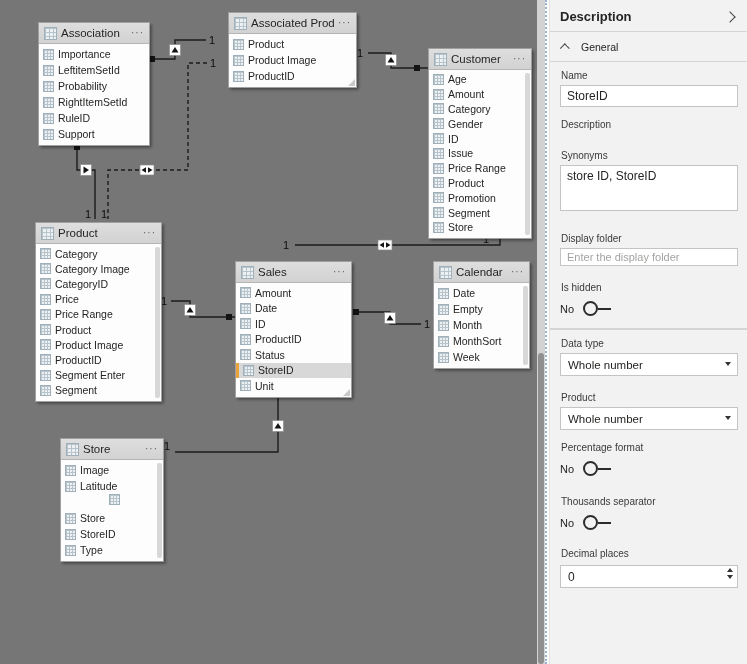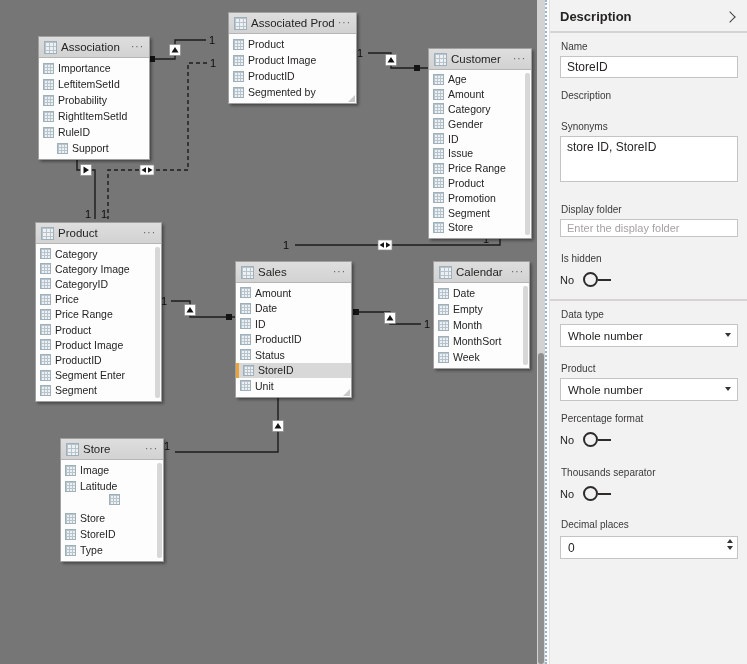--- a/index.html
+++ b/index.html
@@ -143,21 +143,21 @@
 
     <g>
       <path class="rel" d="M278 393 V452 H175"></path>
       <rect x="275" y="391" width="6" height="6" fill="#141414"></rect>
       <rect x="272.5" y="420.5" width="11" height="11" fill="#fff" stroke="#8a8a8a" stroke-width="0.7"></rect>
       <path d="M274.5 428.5 L281.5 428.5 L278 423 Z" fill="#141414"></path>
       <text class="card-label" x="164" y="450">1</text>
     </g>
   </svg>
   <div id="tables">
-      <div class="tbl" style="left: 38px; top: 36px; width: 110px;">
+      <div class="tbl" style="left: 38px; top: 22px; width: 110px;">
         <div class="hd">
           <span class="gi"></span>
           <span class="hname">Association</span>
           <span class="dots">···</span>
         </div>
         <div class="rows">
           <div class="row" style="height: 16px;">
             <span class="gi"></span>
             <span>Importance</span>
           </div>
@@ -170,21 +170,21 @@
             <span>Probability</span>
           </div>
           <div class="row" style="height: 16px;">
             <span class="gi"></span>
             <span>RightItemSetId</span>
           </div>
           <div class="row" style="height: 16px;">
             <span class="gi"></span>
             <span>RuleID</span>
           </div>
-          <div class="row" style="height: 16px; margin-left: 14px;">
+          <div class="row" style="height: 16px;">
             <span class="gi"></span>
             <span>Support</span>
           </div>
         </div>
       </div>
       <div class="tbl corner" style="left: 228px; top: 12px; width: 127px;">
         <div class="hd">
           <span class="gi"></span>
           <span class="hname">Associated Product</span>
           <span class="dots">···</span>
@@ -194,24 +194,20 @@
             <span class="gi"></span>
             <span>Product</span>
           </div>
           <div class="row" style="height: 16px;">
             <span class="gi"></span>
             <span>Product Image</span>
           </div>
           <div class="row" style="height: 16px;">
             <span class="gi"></span>
             <span>ProductID</span>
-          </div>
-          <div class="row" style="height: 16px;">
-            <span class="gi"></span>
-            <span>Segmented by</span>
           </div>
         </div>
       </div>
       <div class="tbl" style="left: 428px; top: 48px; width: 102px;">
         <div class="hd">
           <span class="gi"></span>
           <span class="hname">Customer</span>
           <span class="dots">···</span>
         </div>
         <div class="rows">
@@ -421,20 +417,24 @@
 </div>
 <div id="splitter"></div>
 
 <div id="panel">
   <div id="panel-title">
     <span class="t">Description</span>
     <span class="chev-right"></span>
   </div>
   <div class="divider"></div>
 
+  <div class="section">
+    <span class="chev-up"></span>
+    <span class="lbl">General</span>
+  </div>
   <div class="divider"></div>
 
   <div class="pad">
     <div class="flabel mt8">Name</div>
     <input class="tbx" style="height: 22px;" value="StoreID">
 
     <div class="flabel mt12">Description</div>
 
     <div class="flabel mt20">Synonyms</div>
     <textarea class="tbx" style="height: 46px;">store ID, StoreID</textarea>

